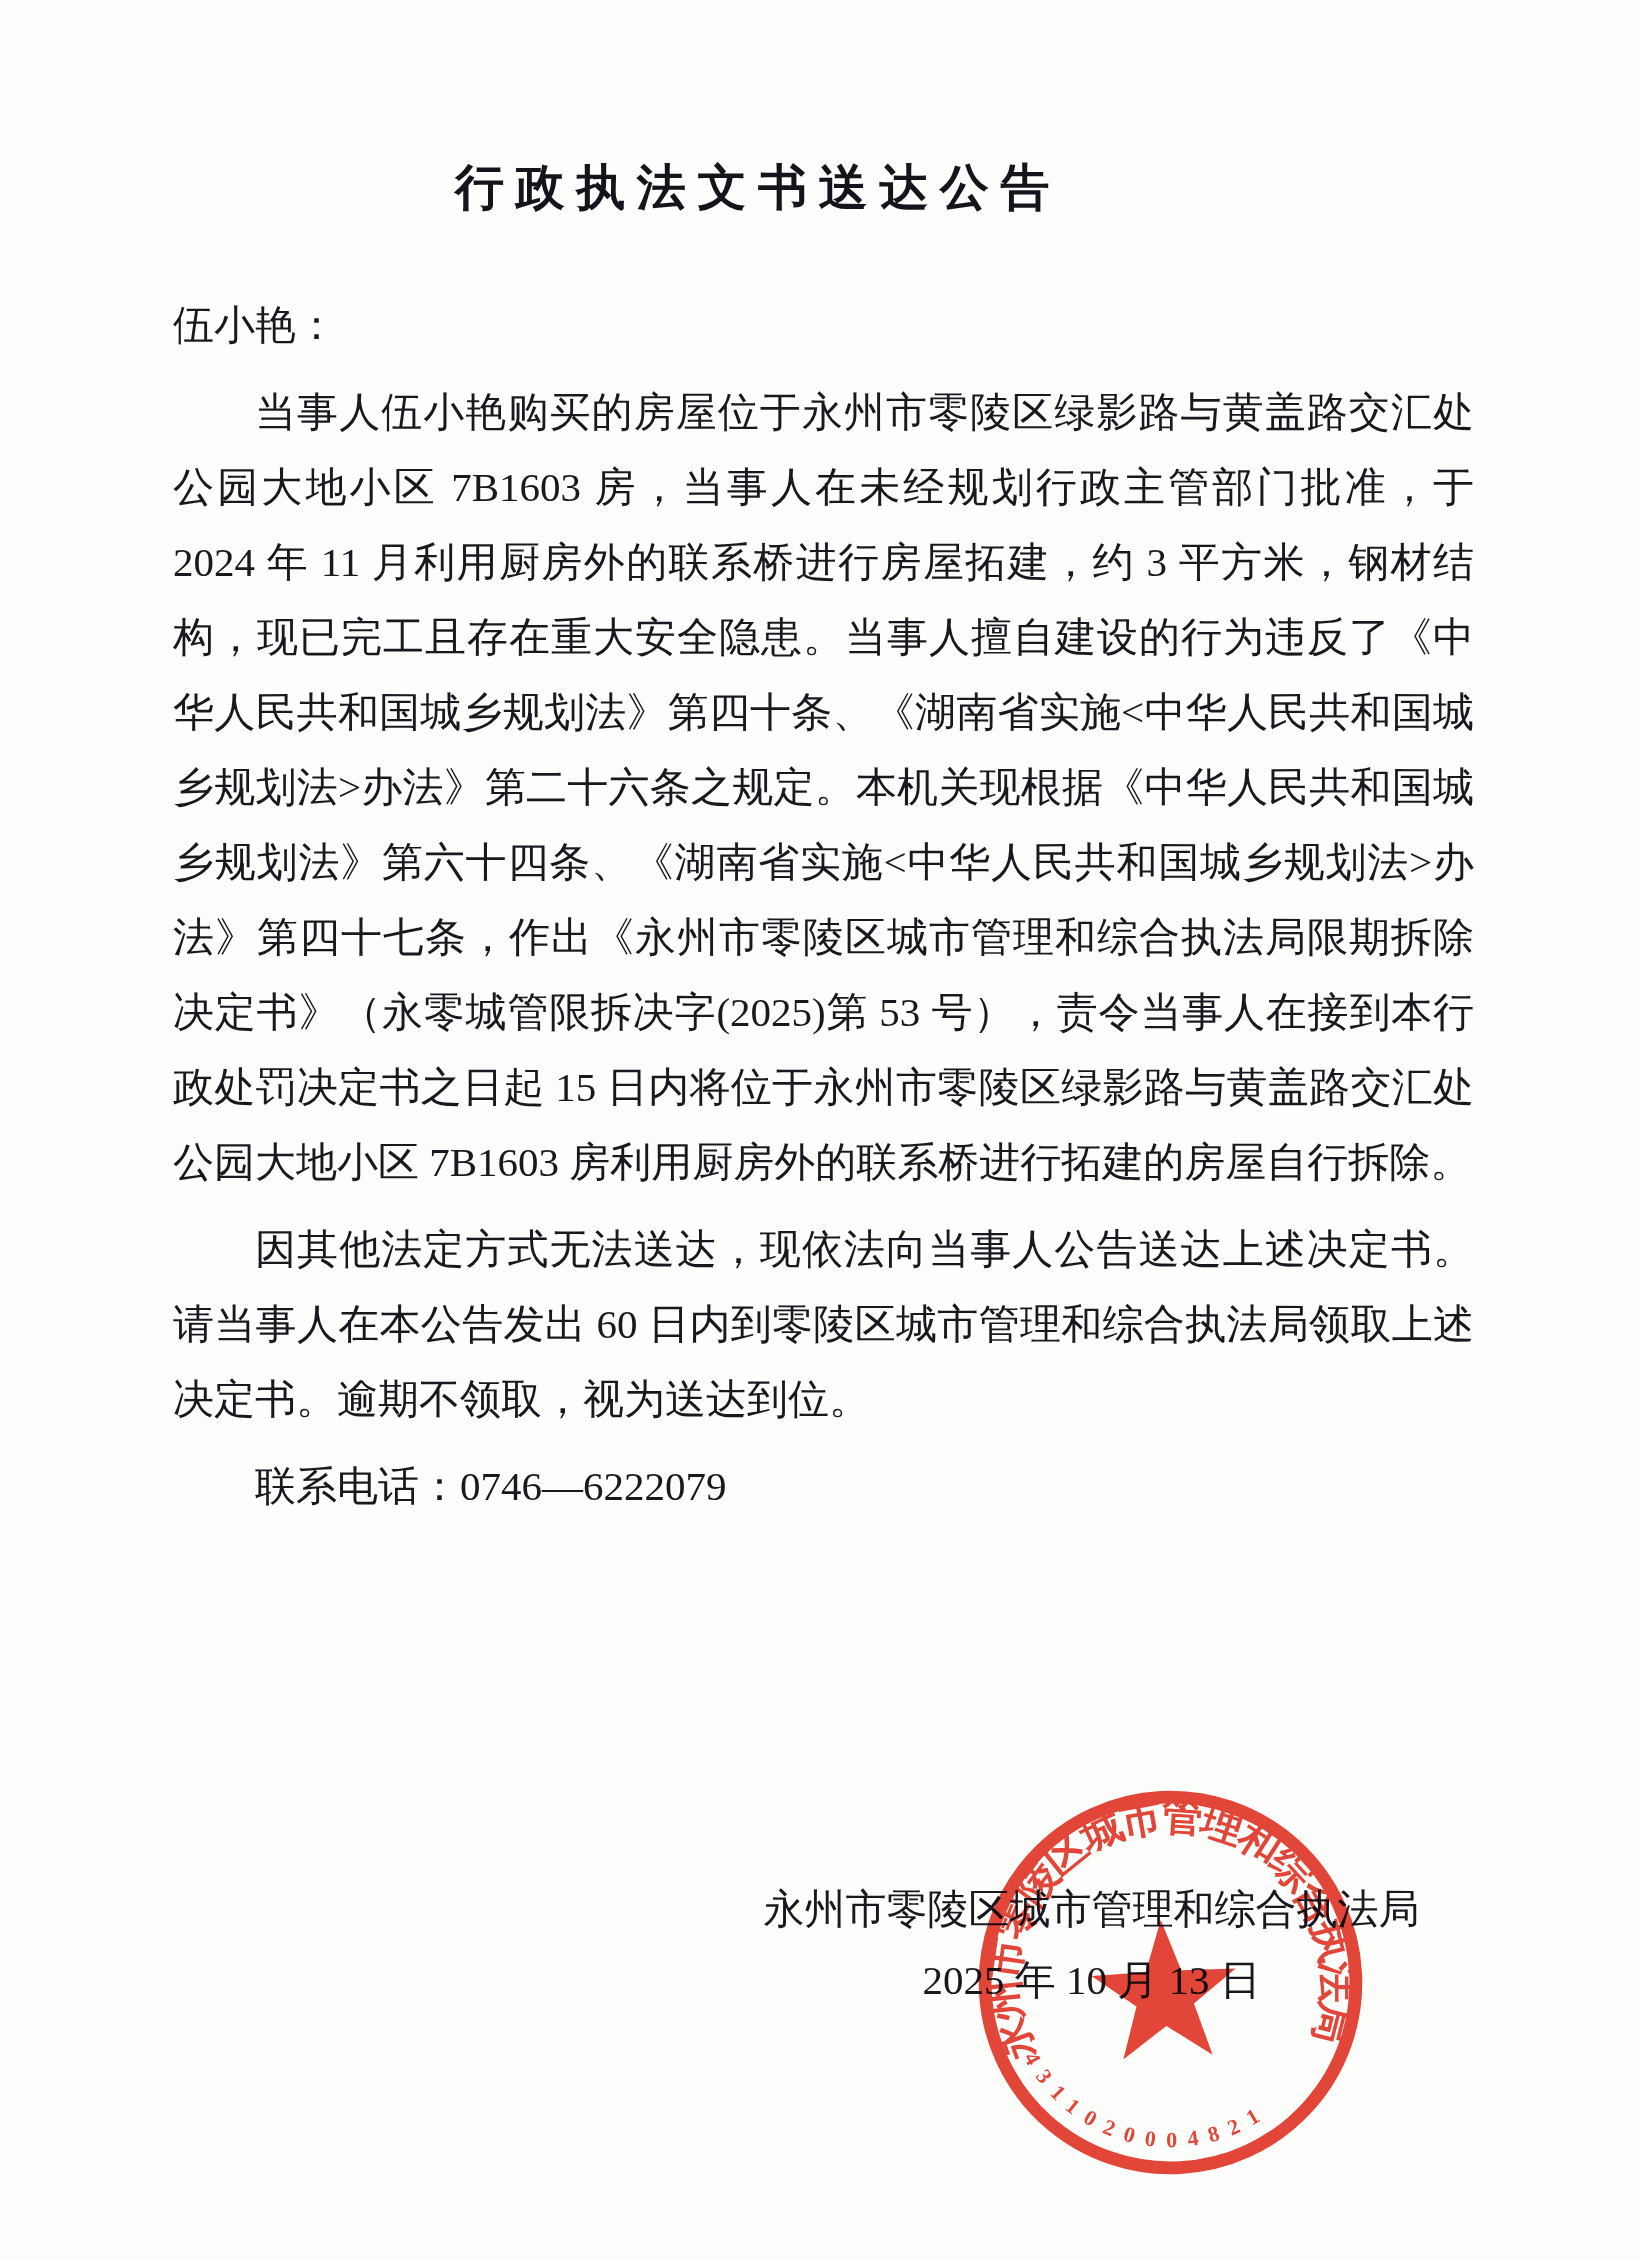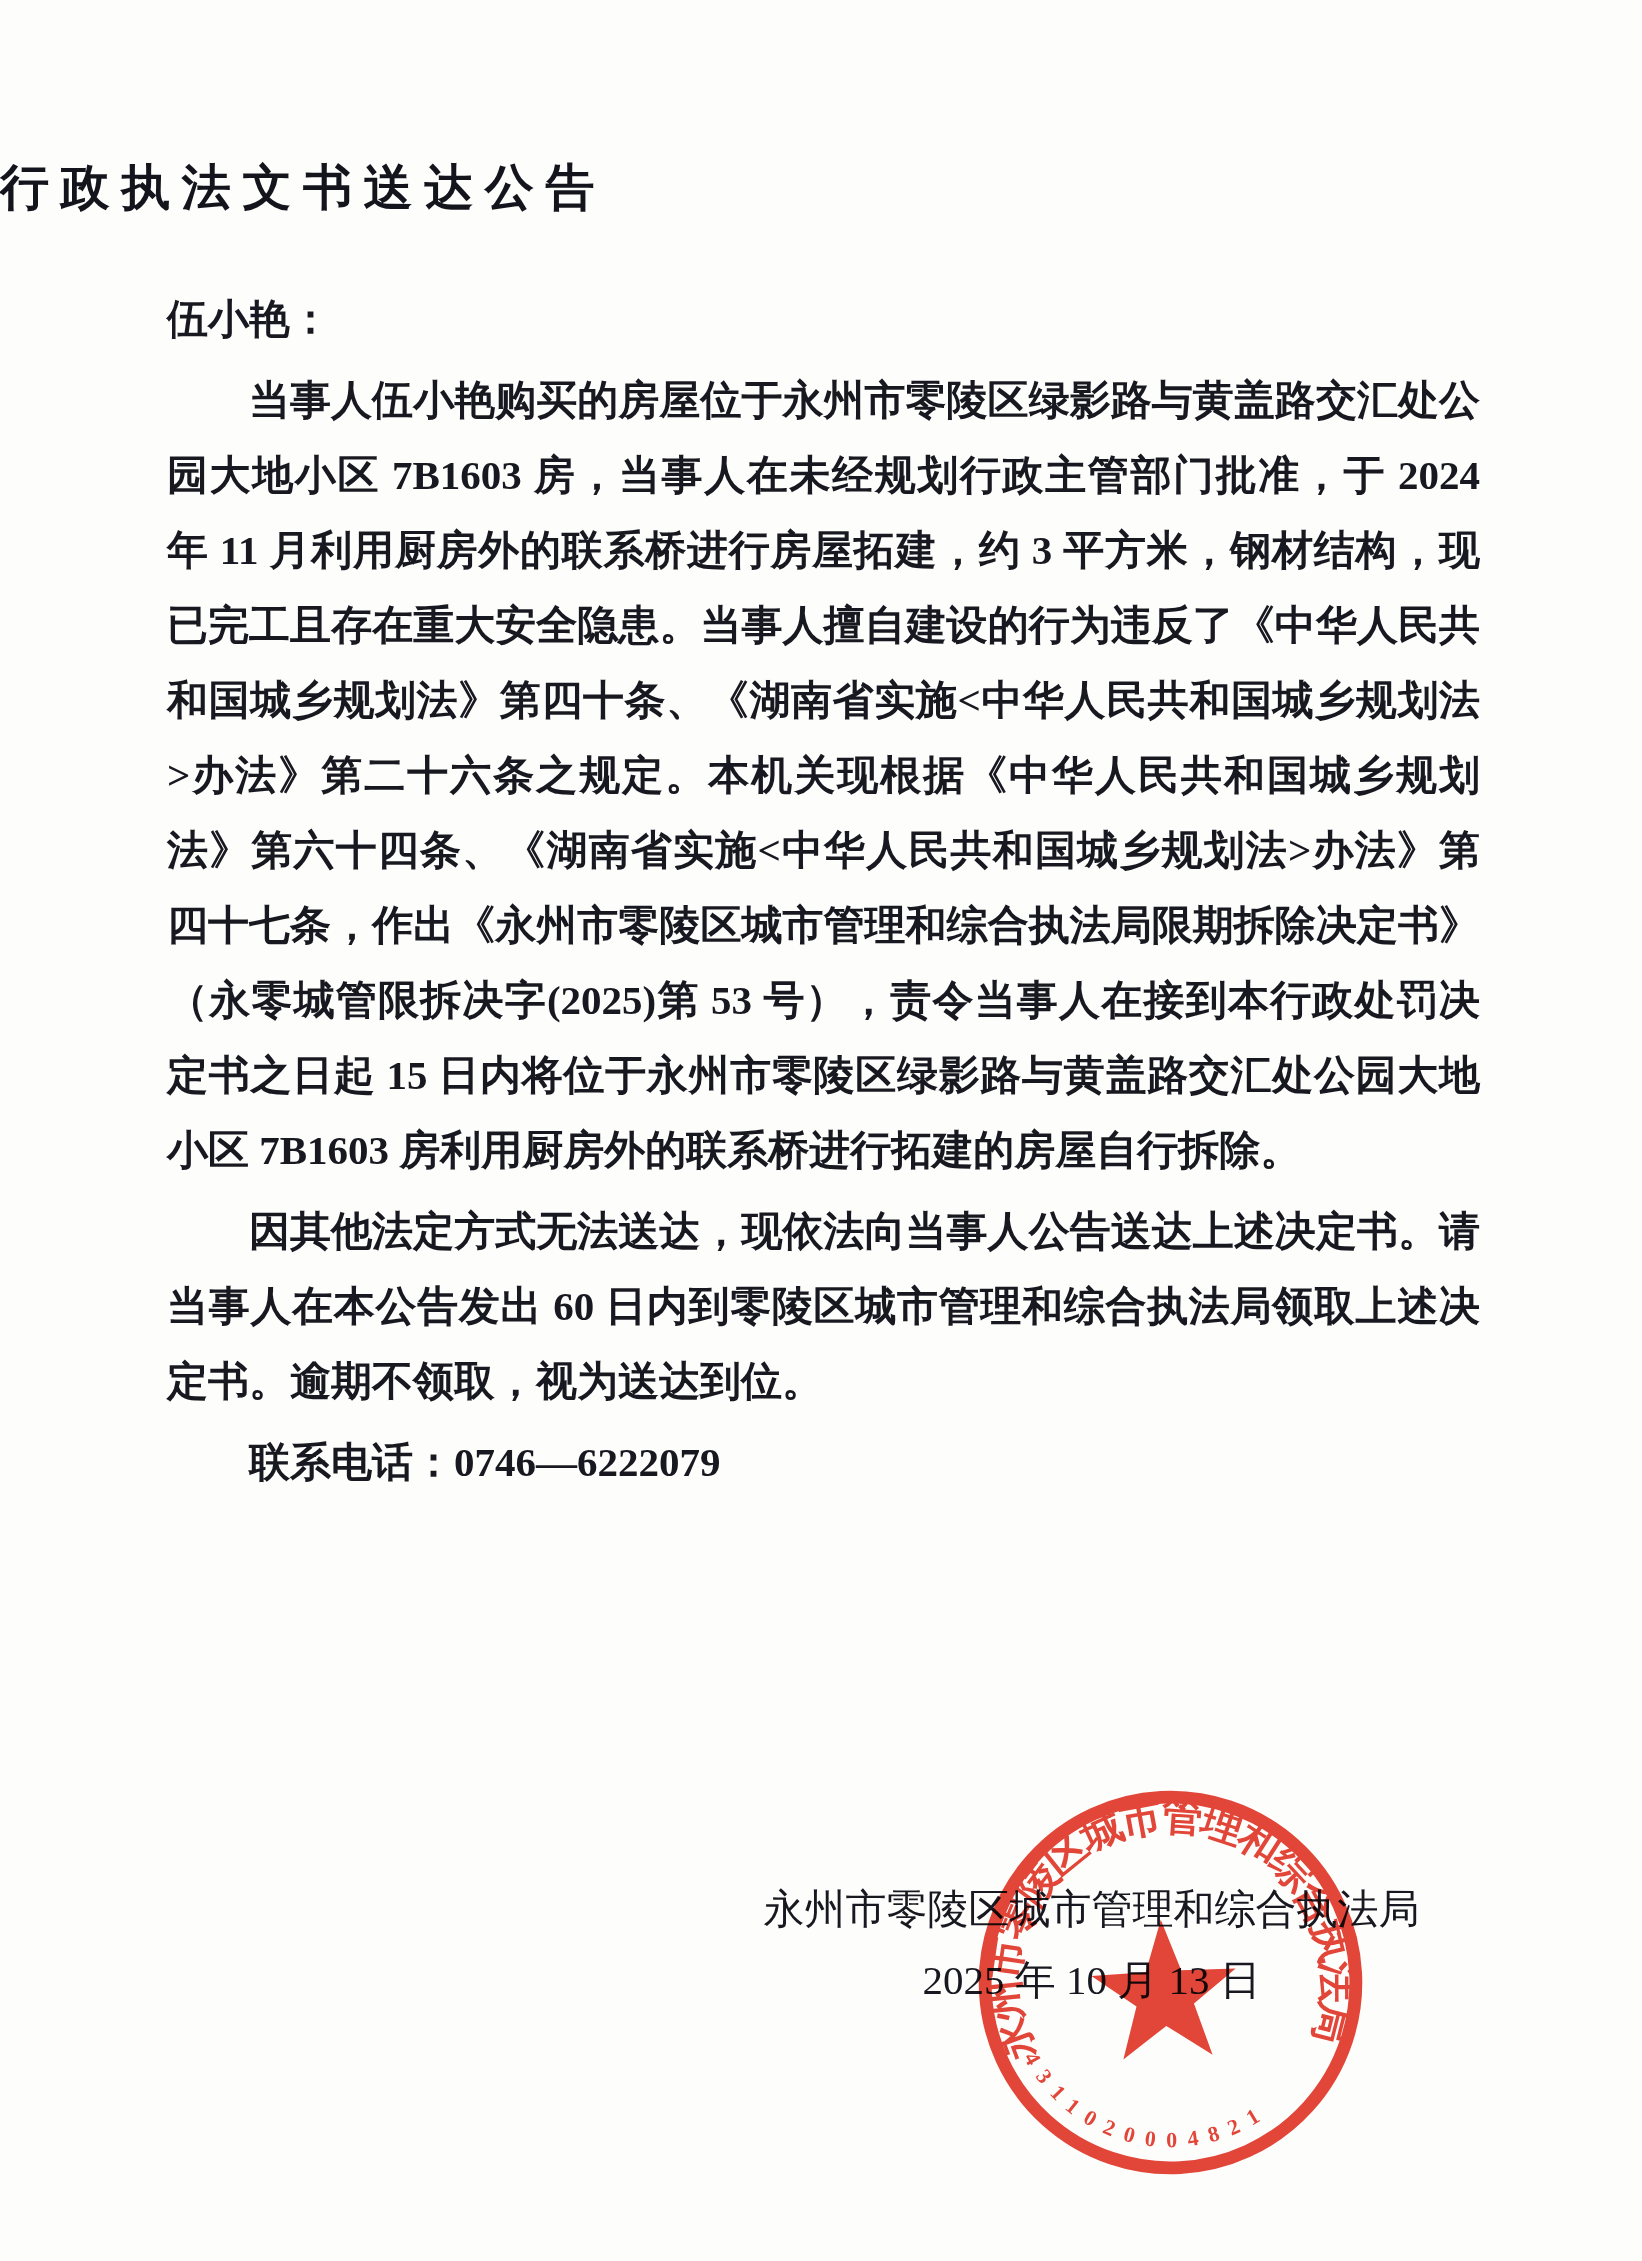--- a/index.html
+++ b/index.html
@@ -12,35 +12,36 @@
     position:relative;
     width:1643px;height:2261px;
     background:#fdfdfc;
     font-family:"Liberation Serif","DejaVu Serif",serif;
     color:#181820;
   }
   .doc-title{
     position:absolute;
     top:155px;left:0;width:1516px;
     margin:0;
+    text-align:center;
     font-size:49px;
     font-weight:700;
     letter-spacing:11.6px;
     color:#14141c;
   }
   .content{
     position:absolute;
     left:161px;top:276px;
     width:1325px;
     font-size:41px;
     line-height:75px;
     text-align:justify;
     text-justify:inter-character;
   }
-  .content p{margin:6px;padding:0;font-weight:bold;}
+  .content p{margin:12px;padding:0;}
   .addressee{text-indent:0;}
   .para{text-indent:2em;}
   .sig-line{
     position:absolute;
     left:763px;top:1872px;
     width:657px;
     margin:0;
     text-align:center;
     font-size:41px;
     line-height:75px;

